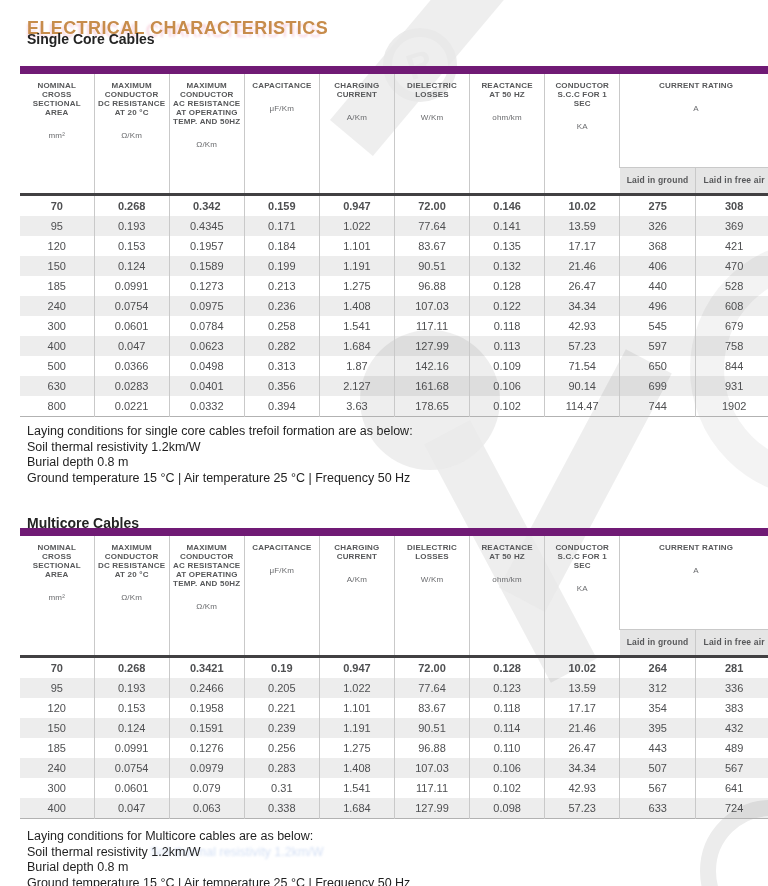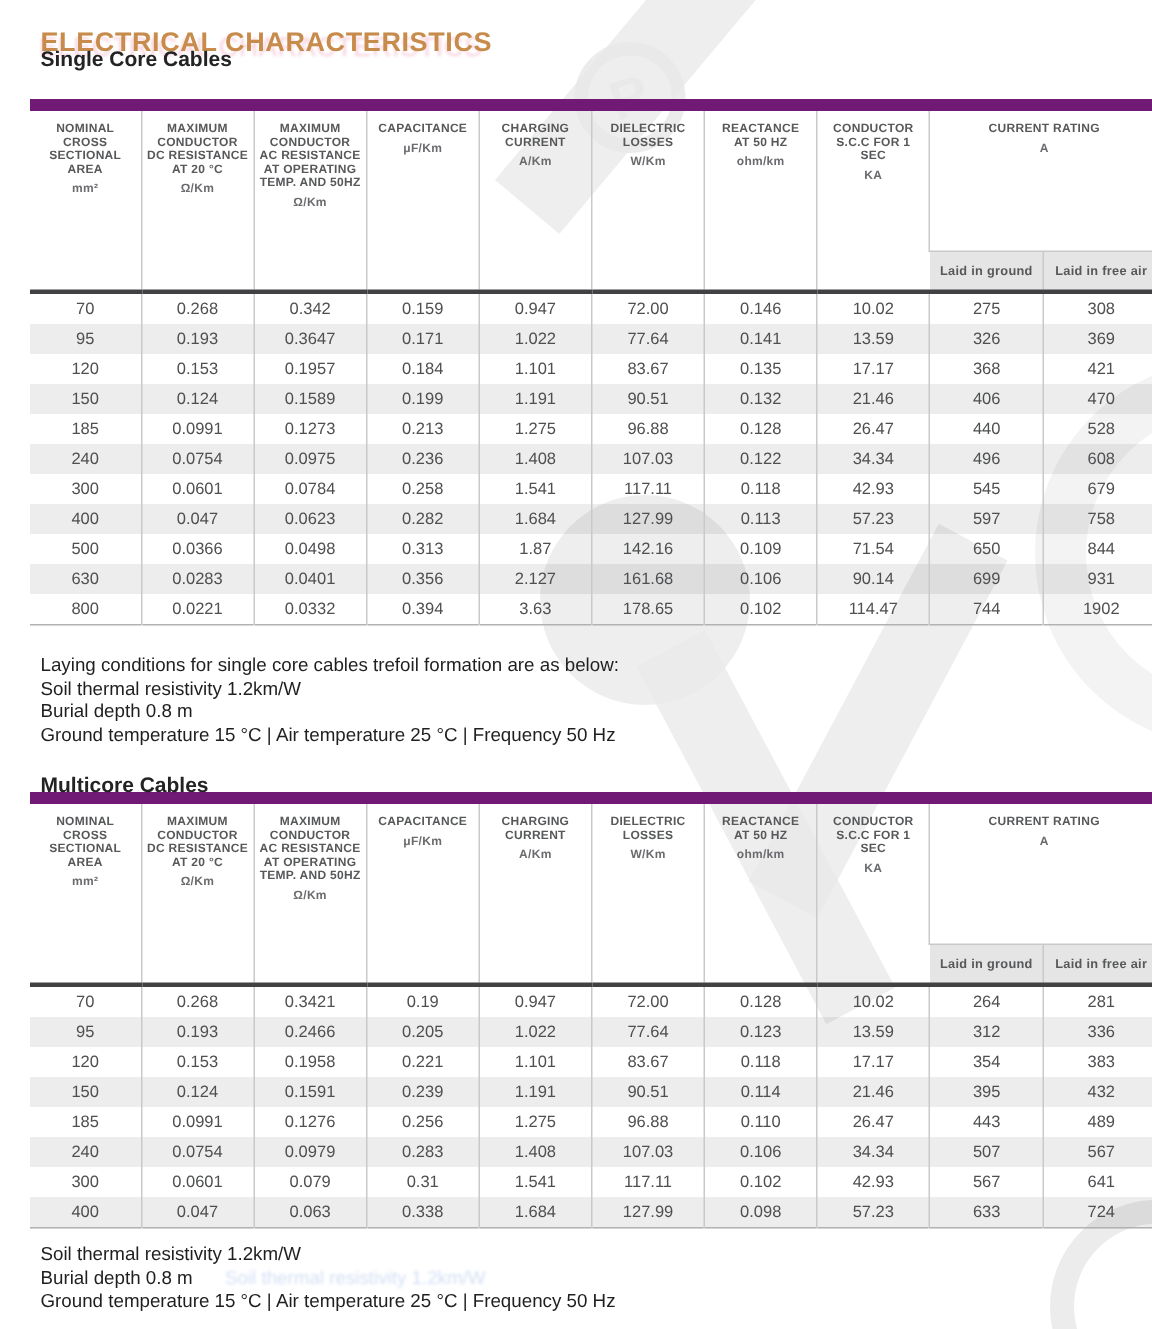--- a/index.html
+++ b/index.html
@@ -49,31 +49,31 @@
   #table2{top:528px;}
   col.c-first{width:74px;} col.c-std{width:75px;} col.c-cr{width:76px;}
   th{
     vertical-align:top;padding-top:7px;font-weight:bold;font-size:8px;letter-spacing:.2px;
     color:#57585a;text-align:center;background:transparent;
   }
   th,td{border-left:1px solid #c9c9c9;}
   th:first-child,td:first-child{border-left:none;}
   tr.main-hrow th{height:85px;}
   .h-label{white-space:pre-line;line-height:9px;}
-  .h-unit{font-weight:bold;font-size:8px;margin-top:4px;color:#6a6b6e;}
+  .h-unit{font-weight:normal;font-size:8px;margin-top:14px;color:#6a6b6e;}
   tr.sub-hrow th{
     height:24px;background:rgba(0,0,0,0.10);border-top:1px solid #c9c9c9;
     font-weight:bold;font-size:8.5px;vertical-align:middle;padding-top:0;
   }
-  tbody tr:first-child td{border-top:3px solid #414042;}
+  tbody tr:first-child td{border-top:3px solid #414042;font-weight:bold;}
   td{height:20px;text-align:center;font-size:11px;color:#4e4f51;padding:0;}
   tbody tr:nth-child(even){background:rgba(60,60,60,0.095);}
   
   .notes{position:absolute;left:27px;z-index:2;font-size:12.5px;color:#1f1f1f;line-height:15.5px;}
-  #notes1{top:436px;}
+  #notes1{top:424px;}
   #notes2{top:829px;}
 </style>
 </head>
 <body>
 
 <div class="wm-layer">
   <div class="wm wm-regmark">
       <span>R</span>
     </div>
   <div class="wm wm-stroke wm-s1"></div>
@@ -171,21 +171,21 @@
         <td>0.947</td>
         <td>72.00</td>
         <td>0.146</td>
         <td>10.02</td>
         <td>275</td>
         <td>308</td>
       </tr>
       <tr>
         <td>95</td>
         <td>0.193</td>
-        <td>0.3647</td>
+        <td>0.4345</td>
         <td>0.171</td>
         <td>1.022</td>
         <td>77.64</td>
         <td>0.141</td>
         <td>13.59</td>
         <td>326</td>
         <td>369</td>
       </tr>
       <tr>
         <td>120</td>
@@ -473,16 +473,17 @@
         <td>127.99</td>
         <td>0.098</td>
         <td>57.23</td>
         <td>633</td>
         <td>724</td>
       </tr>
     </tbody>
 </table>
 
 <div class="notes" id="notes2">
+  <div>Laying conditions for Multicore cables are as below:</div>
   <div>Soil thermal resistivity 1.2km/W</div>
   <div>Burial depth 0.8 m</div>
   <div>Ground temperature 15 °C | Air temperature 25 °C | Frequency 50 Hz</div>
 </div>
 
 </body></html>

